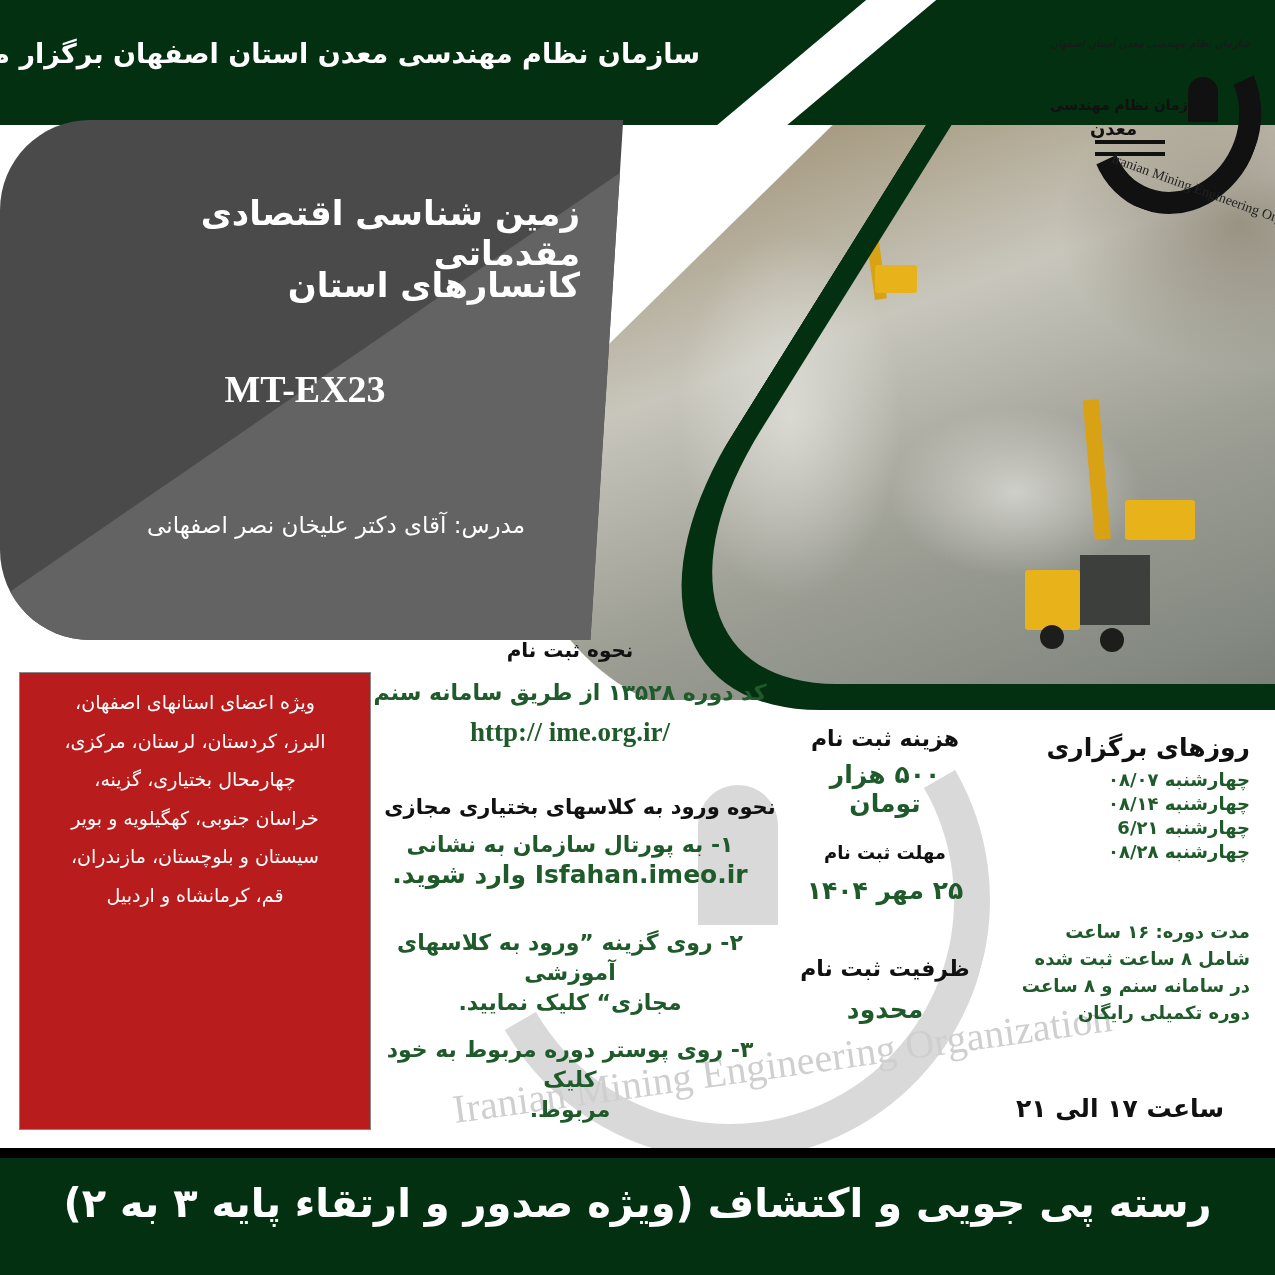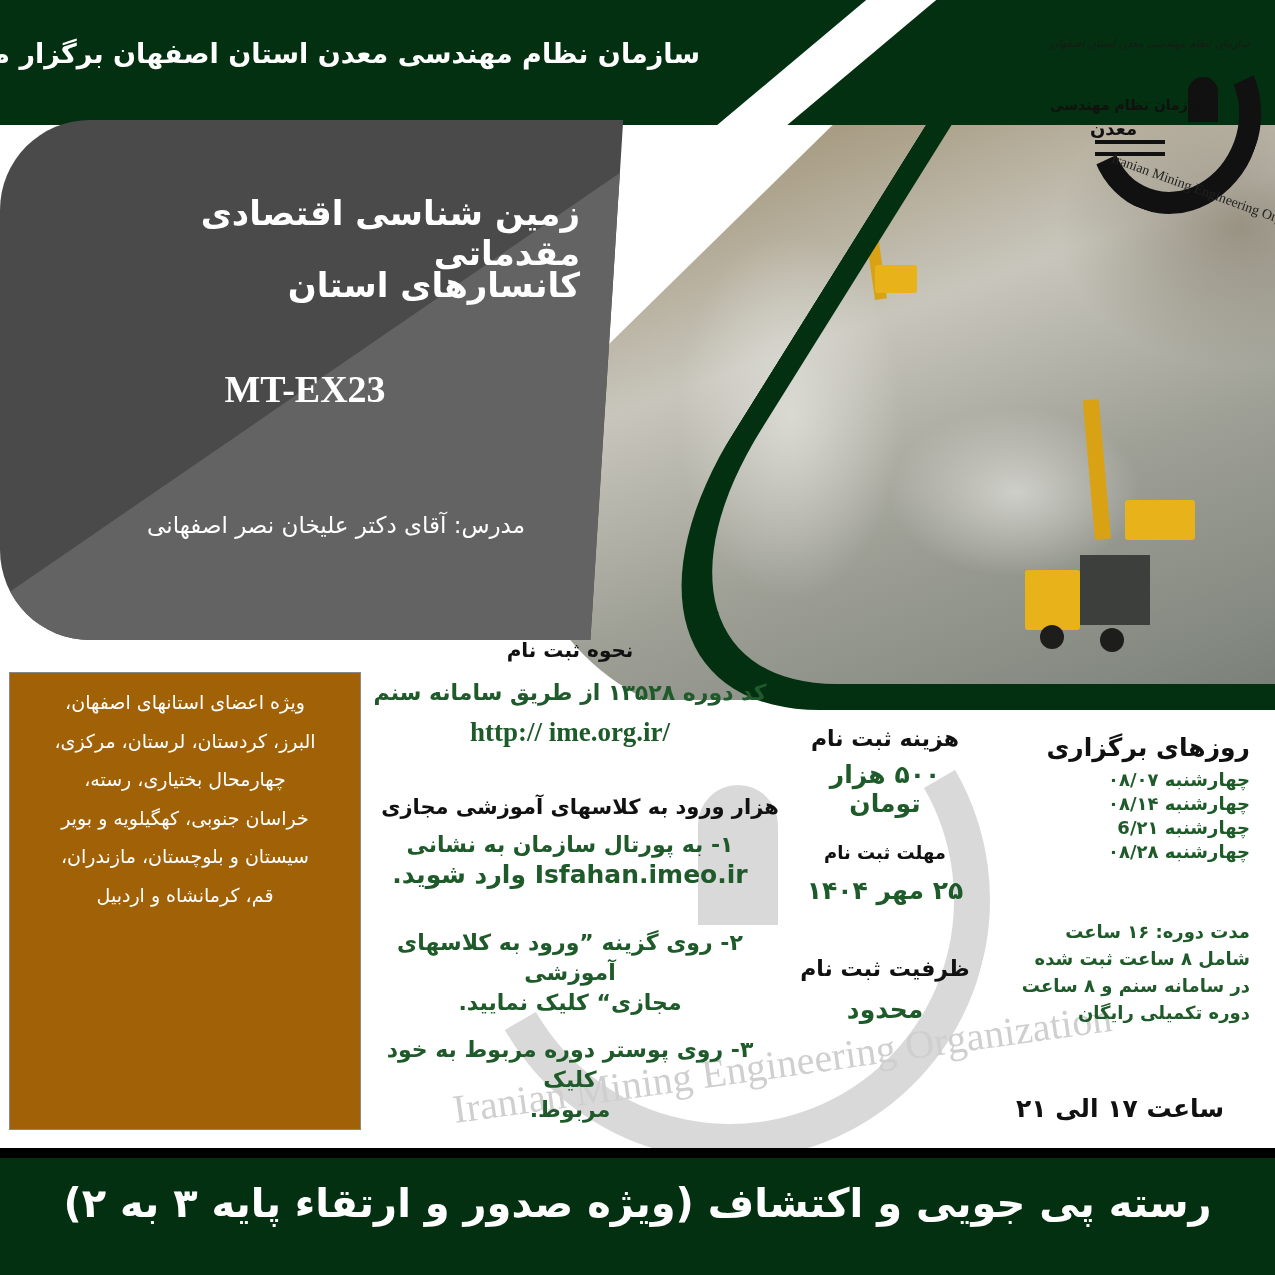--- a/index.html
+++ b/index.html
@@ -128,22 +128,22 @@
     position: absolute; left: 698px; top: 785px; width: 80px; height: 140px;
     background: #cfcfcf; border-top-left-radius: 40px; border-top-right-radius: 40px; opacity: 0.8;
   }
   .wm-text {
     position: absolute; left: 450px; top: 1040px; font-size: 40px; color: #cfcfcf;
     font-family: "Liberation Serif", serif; transform: rotate(-8deg); white-space: nowrap;
   }
 
   
   .provinces {
-    position: absolute; left: 9px; top: 672px; width: 352px; height: 458px;
-    background: #a16207; border: 1px solid #888;
+    position: absolute; left: 19px; top: 672px; width: 352px; height: 458px;
+    background: #b91c1c; border: 1px solid #888;
     color: #ffffff; font-size: 19px; line-height: 38.5px; text-align: center;
     direction: rtl; padding-top: 10px;
   }
 
   
   .col-reg { position: absolute; left: 370px; width: 400px; text-align: center; direction: rtl; }
   .h-black { color: #111; font-weight: bold; }
   .t-green { color: #1f5a2a; font-weight: bold; }
   .reg-h { top: 638px; font-size: 20px; }
   .reg-code { top: 680px; font-size: 22px; }
@@ -224,31 +224,31 @@
 <div class="course-code">MT-EX23</div>
 <div class="instructor">مدرس: آقای دکتر علیخان نصر اصفهانی</div>
 
 <div class="wm-arc"></div>
 <div class="wm-arch"></div>
 <div class="wm-text">Iranian Mining Engineering Organization</div>
 
 <div class="provinces">
   <div>ویژه اعضای استانهای اصفهان،</div>
   <div>البرز، کردستان، لرستان، مرکزی،</div>
-  <div>چهارمحال بختیاری، رسته،</div>
+  <div>چهارمحال بختیاری، گزینه،</div>
   <div>خراسان جنوبی، کهگیلویه و بویر</div>
   <div>سیستان و بلوچستان، مازندران،</div>
   <div>قم، کرمانشاه و اردبیل</div>
 </div>
 
 <div class="col-reg reg-h h-black">نحوه ثبت نام</div>
 <div class="col-reg reg-code t-green">کد دوره ۱۳۵۲۸ از طریق سامانه سنم</div>
 <div class="col-reg reg-url t-green">http:// ime.org.ir/</div>
 
-<div class="col-reg vc-h h-black">هزار  ورود به کلاسهای  آموزشی مجازی</div>
+<div class="col-reg vc-h h-black">نحوه  ورود به کلاسهای  بختیاری مجازی</div>
 <div class="col-reg vc-step vc-s1 t-green">
   <div>۱-  به پورتال سازمان به نشانی</div>
   <div style="font-size:25px;">Isfahan.imeo.ir وارد شوید.</div>
 </div>
 <div class="col-reg vc-step vc-s2 t-green">
   <div>۲- روی گزینه ”ورود به کلاسهای آموزشی</div>
   <div>مجازی“ کلیک نمایید.</div>
 </div>
 <div class="col-reg vc-step vc-s3 t-green">
   <div>۳- روی پوستر دوره مربوط به خود کلیک</div>

